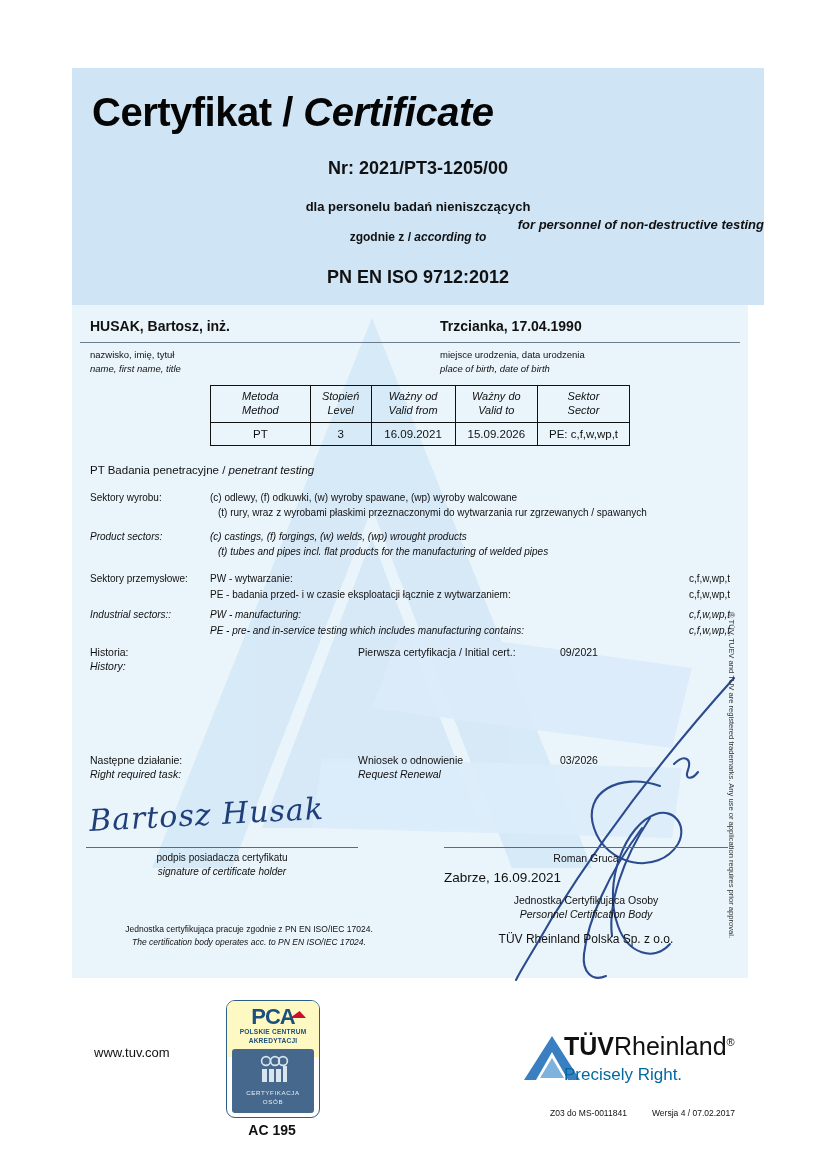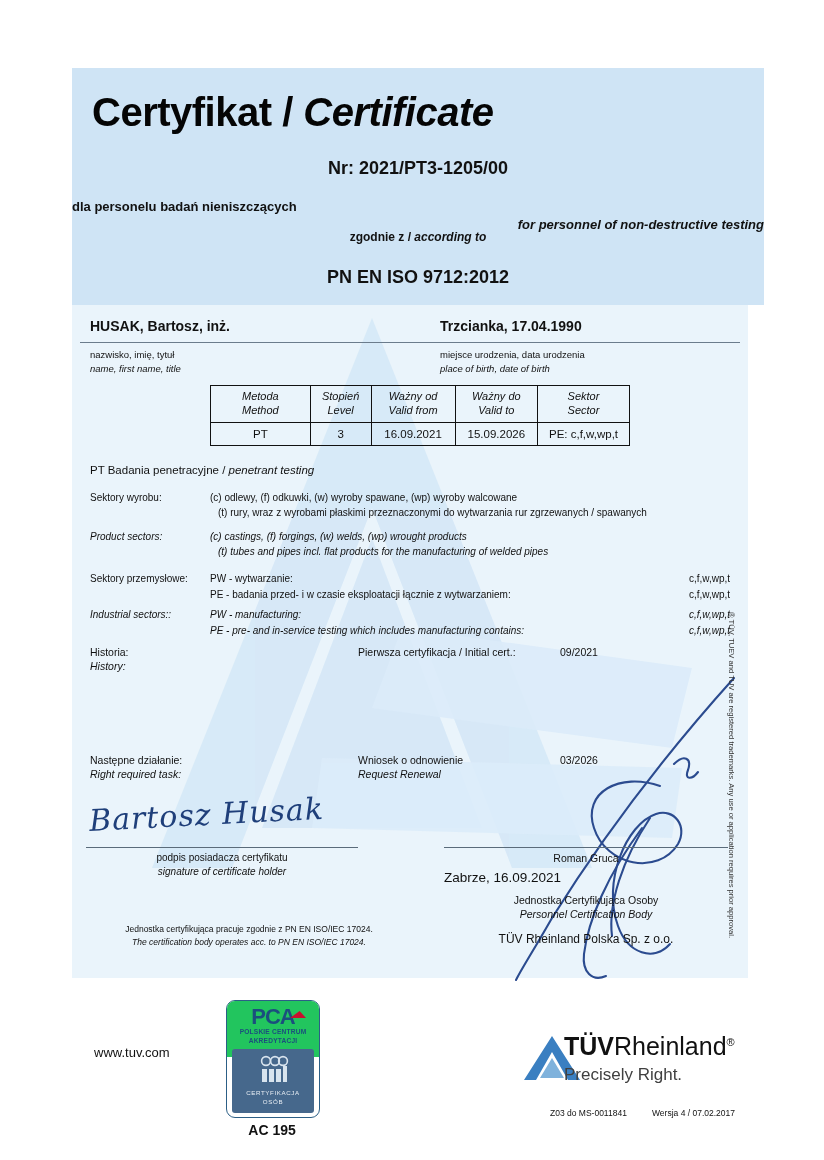--- a/index.html
+++ b/index.html
@@ -27,21 +27,21 @@
   .title{
     position:absolute;left:20px;top:22px;
     font-size:40px;font-weight:bold;letter-spacing:-0.5px;color:#050505;
     white-space:nowrap;
   }
   .title .it{font-style:italic;}
   .cert-no{
     position:absolute;left:0;top:90px;width:100%;text-align:center;
     font-size:18px;font-weight:bold;
   }
-  .sub1{position:absolute;left:0;top:131px;width:100%;font-size:13px;font-weight:bold;}
+  .sub1{position:absolute;left:0;top:131px;width:100%;text-align:center;font-size:13px;font-weight:bold;}
   .sub2{position:absolute;left:0;top:149px;width:100%;text-align:right;font-size:13px;font-weight:bold;font-style:italic;}
   .sub3{position:absolute;left:0;top:162px;width:100%;text-align:center;font-size:12px;font-weight:bold;}
   .sub3 .it{font-style:italic;}
   .std{position:absolute;left:0;top:199px;width:100%;text-align:center;font-size:18px;font-weight:bold;}
 
   
   .holder-name{position:absolute;left:18px;top:250px;font-size:14px;font-weight:bold;}
   .birth{position:absolute;left:368px;top:250px;font-size:14px;font-weight:bold;}
   .rule{position:absolute;left:8px;top:274px;width:660px;height:1px;background:#6b7c8c;}
   .cap{font-size:9.5px;}
@@ -106,38 +106,38 @@
     position:absolute;left:736px;top:612px;
     font-size:7.6px;color:#333;white-space:nowrap;
     transform:rotate(90deg);transform-origin:left top;
   }
 
   
   .tuvdotcom{position:absolute;left:94px;top:1045px;font-size:13px;color:#111;}
 
   .pca{position:absolute;left:226px;top:1000px;width:92px;height:116px;
     border:1.6px solid #2c5f86;border-radius:9px;background:#ffffff;overflow:hidden;}
-  .pca-top{position:absolute;left:0;top:0;width:100%;height:56px;background:#22c55e;}
+  .pca-top{position:absolute;left:0;top:0;width:100%;height:56px;background:#fef9c3;}
   .pca-wordmark{position:absolute;left:0;top:3px;width:100%;text-align:center;
     font-size:22px;font-weight:bold;color:#1b4f7e;letter-spacing:-1px;}
   .pca-red{position:absolute;left:63px;top:10px;width:16px;height:7px;background:#c8102e;
     clip-path:polygon(0 100%,60% 0,100% 100%);}
   .pca-l1{position:absolute;left:0;top:27px;width:100%;text-align:center;font-size:6.6px;font-weight:bold;color:#1b4f7e;letter-spacing:0.2px;}
   .pca-l2{position:absolute;left:0;top:36px;width:100%;text-align:center;font-size:6.6px;font-weight:bold;color:#1b4f7e;letter-spacing:0.2px;}
   .pca-bot{position:absolute;left:5px;top:48px;width:82px;height:64px;background:#46688c;border-radius:3px;}
   .pca-fig{position:absolute;left:0;top:6px;width:100%;text-align:center;}
   .pca-c1{position:absolute;left:0;top:40px;width:100%;text-align:center;font-size:6.2px;color:#e8eef4;letter-spacing:0.6px;}
   .pca-c2{position:absolute;left:0;top:49px;width:100%;text-align:center;font-size:6.2px;color:#e8eef4;letter-spacing:0.6px;}
   .ac195{position:absolute;left:226px;top:1122px;width:92px;text-align:center;font-size:14px;font-weight:bold;}
 
   .tuvlogo{position:absolute;left:516px;top:1030px;width:230px;height:62px;}
   .tuv-name{position:absolute;left:564px;top:1032px;font-size:25px;color:#111;white-space:nowrap;}
   .tuv-name b{font-weight:bold;}
   .tuv-reg{font-size:11px;vertical-align:super;}
-  .tuv-slog{position:absolute;left:564px;top:1065px;font-size:17px;color:#404040;}
+  .tuv-slog{position:absolute;left:564px;top:1065px;font-size:17px;color:#0369a1;}
   .doccode{position:absolute;left:550px;top:1108px;font-size:8.5px;color:#111;}
   .docver{position:absolute;left:652px;top:1108px;font-size:8.5px;color:#111;}
 </style>
 </head>
 <body>
 
 <div class="page">
 
   <div class="sheet">
 

